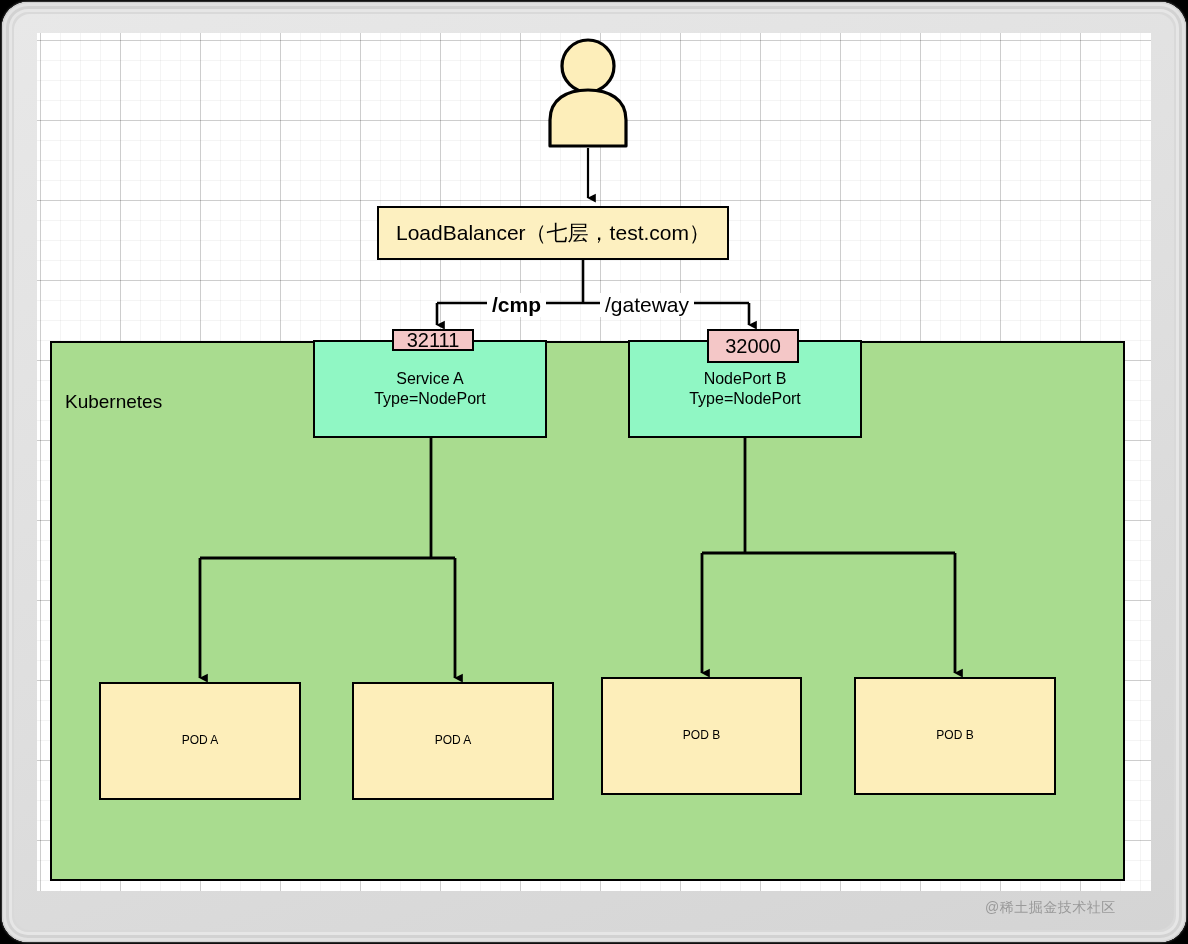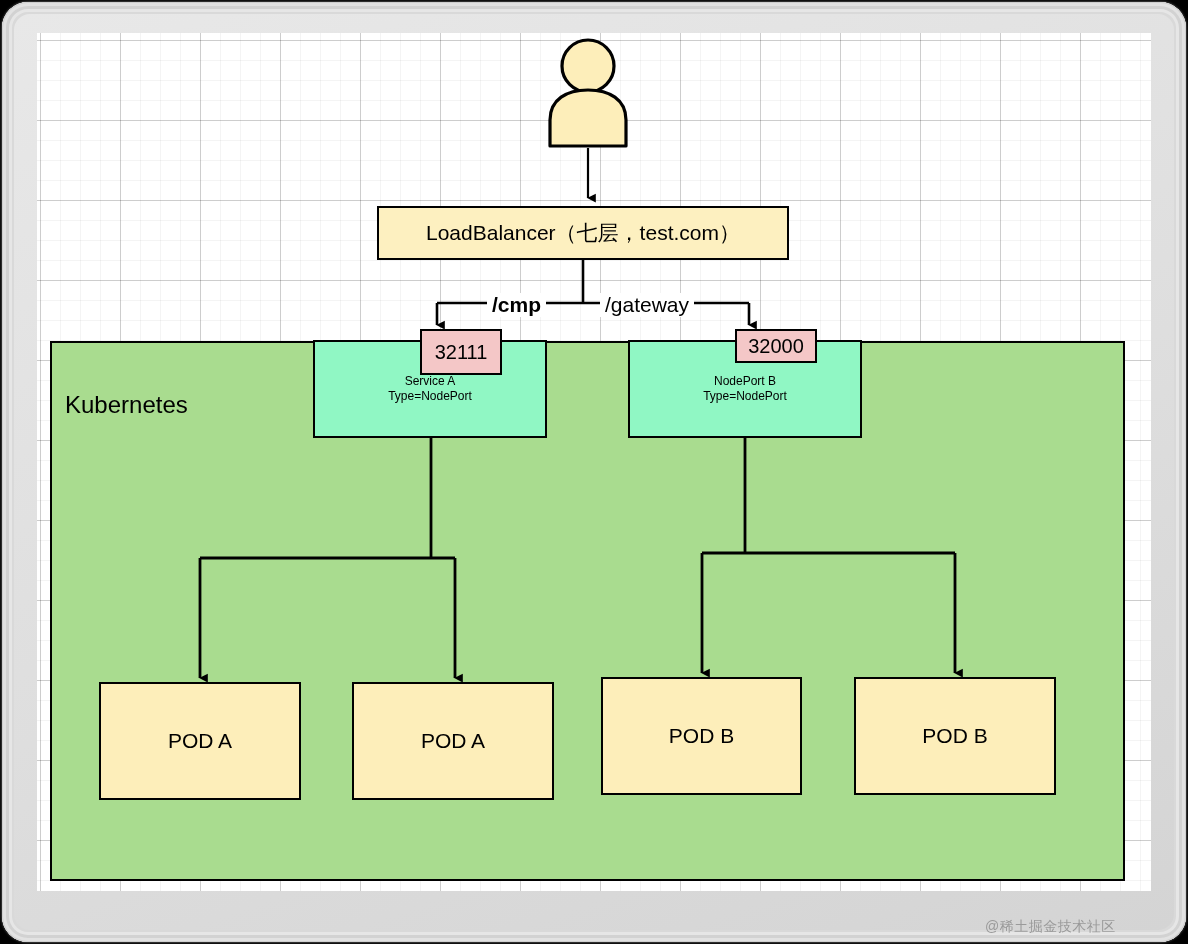--- a/index.html
+++ b/index.html
@@ -89,54 +89,54 @@
     justify-content: center;
     text-align: center;
     color: #000000;
     border: 2px solid #000000;
     line-height: 1.26;
   }
 
   .lb-box {
     left: 377px;
     top: 206px;
-    width: 412px;
+    width: 352px;
     height: 54px;
     background: #fdf0c0;
     font-size: 21px;
   }
 
   .svc-box {
     width: 234px;
     height: 98px;
     background: #90f7c4;
-    font-size: 12px;
+    font-size: 16px;
   }
   .svc-a { left: 313px; top: 340px; }
   .svc-b { left: 628px; top: 340px; }
   .svc-line { display: block; }
 
   .port-badge {
     position: absolute;
     box-sizing: border-box;
     display: flex;
     align-items: center;
     justify-content: center;
     background: #f4c7c7;
     border: 2px solid #000000;
     font-size: 20px;
     color: #000000;
     z-index: 6;
   }
-  .port-a { left: 392px; top: 329px; width: 82px; height: 46px; margin-left: 28px; }
-  .port-b { left: 707px; top: 329px; width: 82px; height: 34px; margin-left: 28px; }
+  .port-a { left: 392px; top: 329px; width: 82px; height: 22px; }
+  .port-b { left: 707px; top: 329px; width: 92px; height: 34px; }
 
   .pod-box {
     background: #fdeeba;
-    font-size: 21px;
+    font-size: 12px;
   }
   .pod-1 { left: 99px; top: 682px; width: 202px; height: 118px; }
   .pod-2 { left: 352px; top: 682px; width: 202px; height: 118px; }
   .pod-3 { left: 601px; top: 677px; width: 201px; height: 118px; }
   .pod-4 { left: 854px; top: 677px; width: 202px; height: 118px; }
 
   
   .k8s-container {
     position: absolute;
     left: 50px;
@@ -144,21 +144,21 @@
     width: 1075px;
     height: 540px;
     box-sizing: border-box;
     background: #a9dc8f;
     border: 2px solid #000000;
   }
   .k8s-label {
     position: absolute;
     left: 65px;
     top: 391px;
-    font-size: 24px;
+    font-size: 19px;
     color: #000000;
     z-index: 5;
   }
 
   
   .actor {
     position: absolute;
     left: 546px;
     top: 38px;
     width: 84px;
@@ -175,21 +175,21 @@
     white-space: nowrap;
     z-index: 4;
   }
   .lbl-cmp { left: 487px; top: 293px; font-weight: bold; }
   .lbl-gateway { left: 600px; top: 293px; }
 
   
   .watermark {
     position: absolute;
     left: 985px;
-    top: 918px;
+    top: 899px;
     font-size: 14px;
     color: #9a9a9a;
     letter-spacing: 0.5px;
     white-space: nowrap;
   }
 </style>
 </head>
 <body>
 
 <div id="screenshot">

